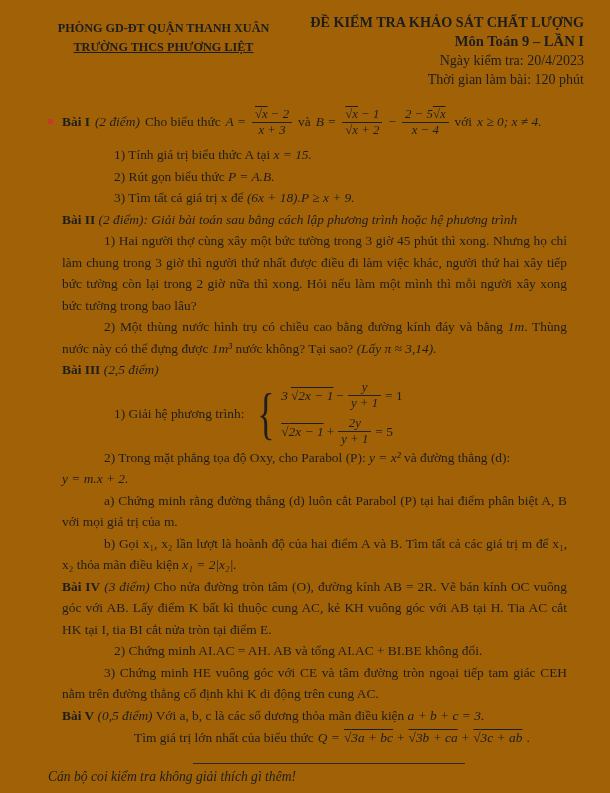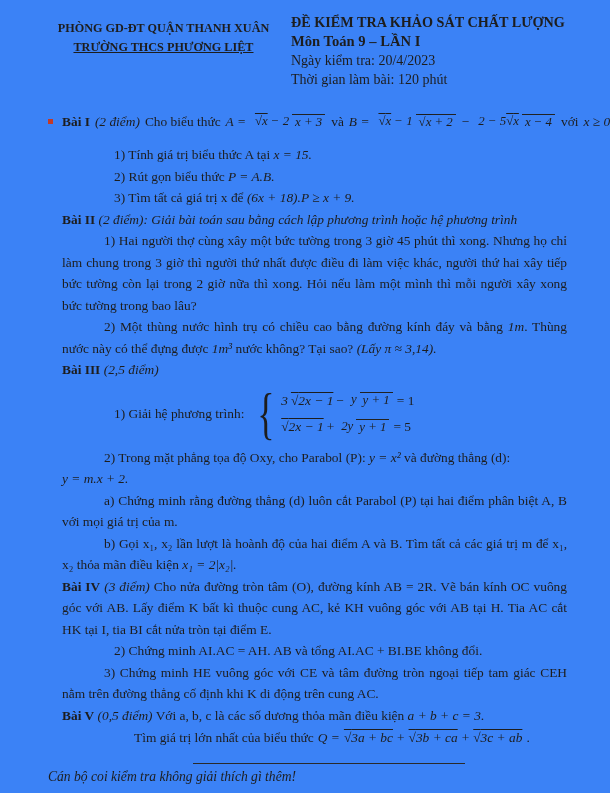--- a/index.html
+++ b/index.html
@@ -1,40 +1,40 @@
 <!DOCTYPE html>
 <html><head>
 <meta charset="utf-8">
 <style>
   * { margin:0; padding:0; box-sizing:border-box; }
   html,body { background:#ffffff; }
   .page {
     position:relative; width:610px; height:793px; overflow:hidden;
-    background:#3b82f6; color:#1d1d1d;
+    background:#a16207; color:#1d1d1d;
     font-family:"Liberation Serif","DejaVu Serif",serif;
   }
   
   .hdr { display:flex; padding:14px 26px 0 36px; }
   .hdr-left { width:255px; text-align:center; padding-top:7px; }
   .dept { font-size:12.2px; font-weight:bold; }
   .school { font-size:12.2px; font-weight:bold; text-decoration:underline; margin-top:4px; }
-  .hdr-right { flex:1; text-align:left; }
+  .hdr-right { flex:1; text-align:right; }
   .extitle { font-size:14.2px; font-weight:bold; }
   .exsubject { font-size:14.6px; font-weight:bold; margin-top:2px; }
   .exdate,.extime { font-size:14px; margin-top:3px; }
   
   .content { padding:12px 43px 0 62px; font-size:13.4px; line-height:21.5px; text-align:justify; }
   .bold { font-weight:bold; }
   .it, .mi { font-style:italic; }
   .para { text-indent:42px; }
   .item { margin-left:52px; text-align:left; }
   .flexline { display:flex; align-items:center; gap:5px; white-space:nowrap; height:44px; position:relative; text-align:left; }
   .flexline > * { flex:none; }
   
-  .frac { display:inline-flex; flex-direction:row; text-align:center; font-size:12.8px; line-height:15px; margin:0 1px; }
+  .frac { display:inline-flex; flex-direction:column; text-align:center; font-size:12.8px; line-height:15px; margin:0 1px; }
   .frac .num,.frac .den { display:block; padding:0 3px; }
   .frac .den { border-top:1px solid #222; }
   .sq { text-decoration:overline; }
   .sq::before { content:"√"; }
   
   .sysline { display:flex; align-items:center; margin-left:52px; height:66px; text-align:left; }
   .sys { display:flex; align-items:center; margin-left:8px; }
   .brace { font-size:58px; font-weight:200; line-height:58px; transform:scaleX(.62); transform-origin:center; }
   .eqcol { display:flex; flex-direction:column; gap:5px; margin-left:1px; }
   .eqrow { display:flex; align-items:center; gap:3px; }

